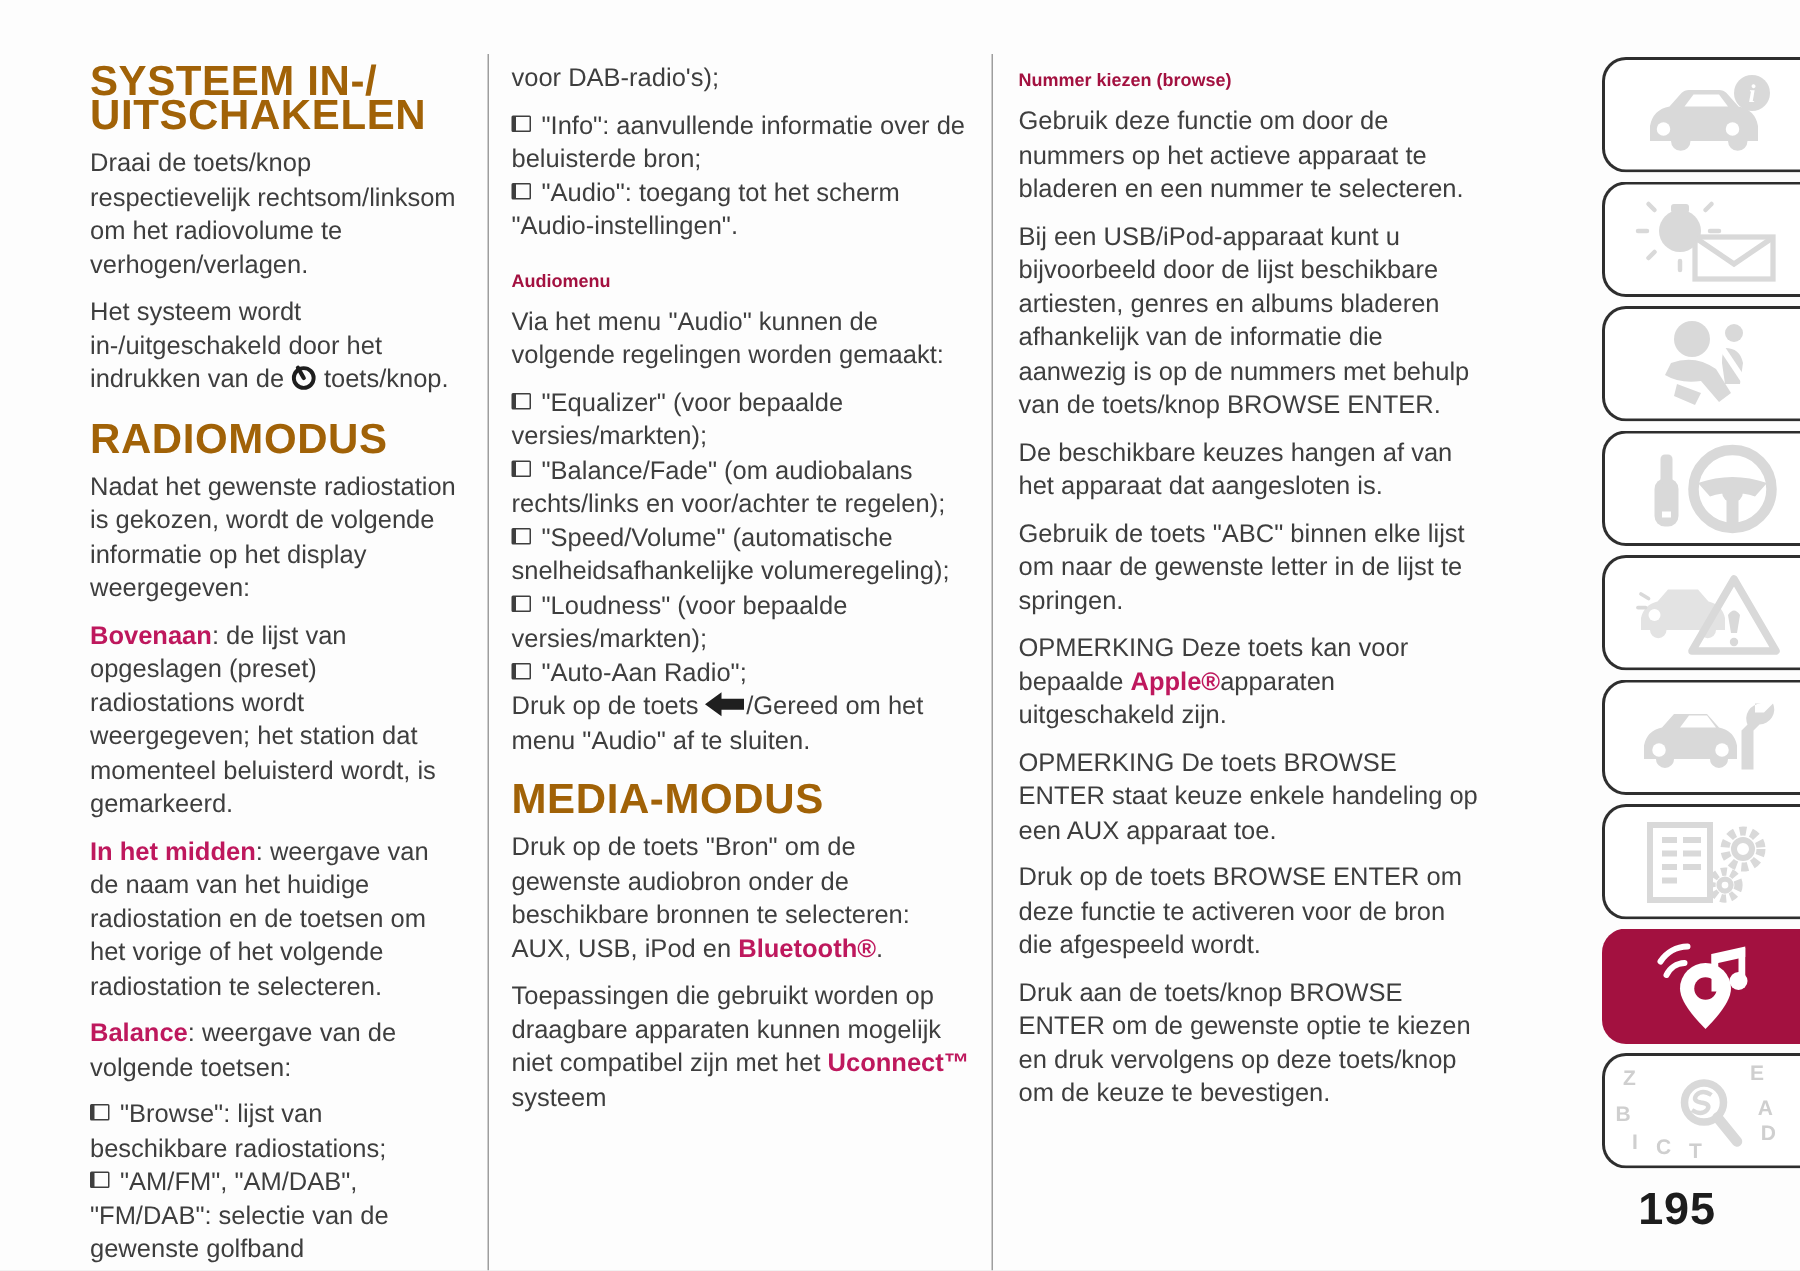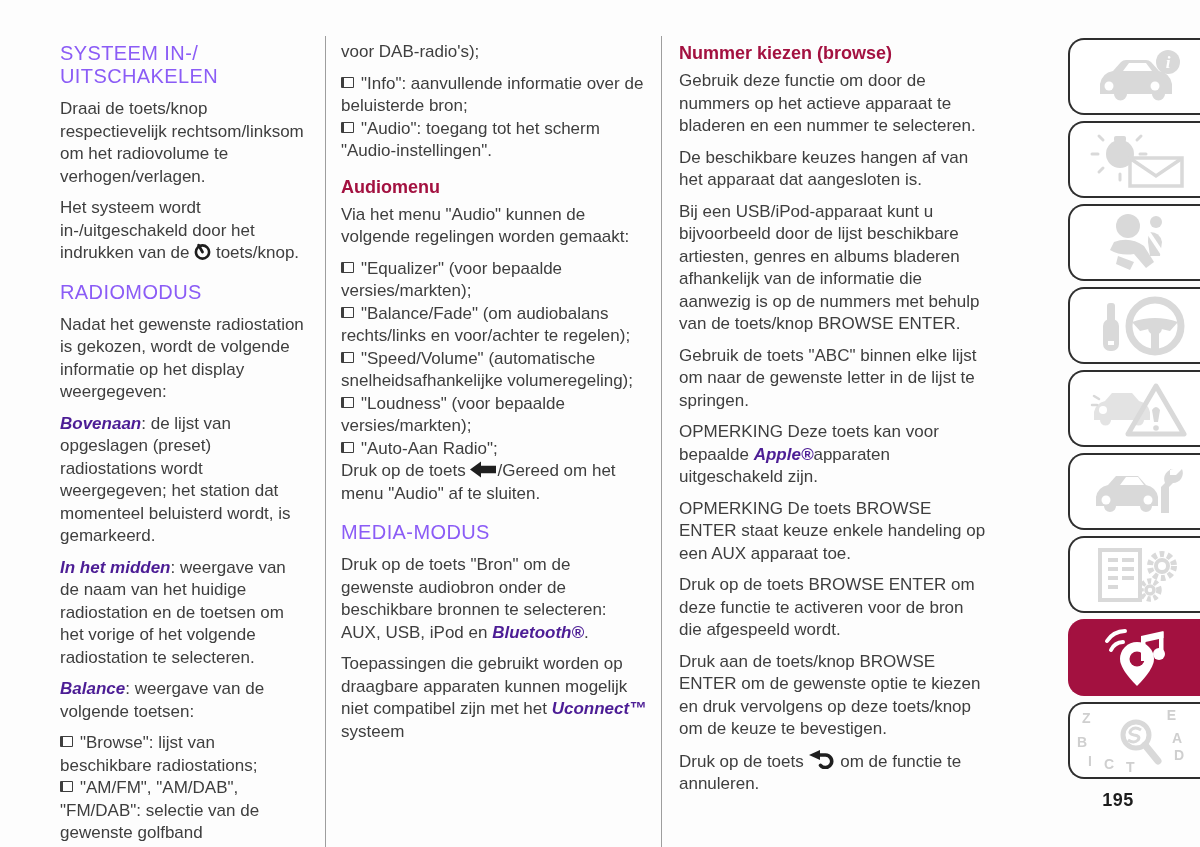--- a/index.html
+++ b/index.html
@@ -11,33 +11,33 @@
   }
   .content{
     position:absolute; left:0; top:36px; width:1058px;
     display:flex; align-items:stretch;
   }
   .col{box-sizing:border-box; font-size:17px; line-height:22.5px;}
   .col-1{width:326px; padding:0 18px 10px 60px; border-right:1px solid #9e9e9e;}
   .col-2{width:336px; padding:0 14px 10px 15px; border-right:1px solid #9e9e9e;}
   .col-3{width:330px; padding:0 6px 10px 17px;}
   .h1{
-    font-size:20px; line-height:23px; font-weight:normal; letter-spacing:.4px;
-    color:#8b5cf6; margin:16px 0 10px 0; white-space:pre-line;
+    font-size:28px; line-height:23px; font-weight:bold; letter-spacing:.4px;
+    color:#a16207; margin:16px 0 10px 0; white-space:pre-line;
   }
   .h1:first-child{margin-top:6px;}
   .h2{
-    font-size:18px; line-height:22px; font-weight:bold;
+    font-size:12px; line-height:22px; font-weight:bold;
     color:#a31140; margin:13px 0 6px 0;
   }
   .h2:first-child{margin-top:6px;}
   .para{margin:0 0 9px 0;}
   .para:first-child{margin-top:5px;}
   .para.bullet{margin:0;}
-  .para b{color:#4c1d95;font-style:italic;}
+  .para b{color:#be185d;}
   .sq{
     display:inline-block; width:9px; height:9px; margin:0 7px 1px 0;
     border:1.5px solid #3e3e3e; border-left-width:3.5px; border-radius:1px;
     vertical-align:baseline;
   }
   .inline-icon{display:inline-block; vertical-align:-2px; line-height:0;}
   .inline-icon svg{display:inline-block;}
   
   .sidebar{
     position:absolute; top:38px; left:1068px; width:142px;
@@ -52,21 +52,21 @@
   .tab.active{background:#a31140; border-color:#a31140;}
   .tab .letter{
     position:absolute; font-weight:bold; font-size:14px; color:#cfcfcf;
   }
   .l0{left:12px; top:6px;}  .l1{right:34px; top:3px; font-size:12px;}
   .l2{left:7px;  top:30px;} .l3{right:28px; top:26px;}
   .l4{left:18px; bottom:8px; font-size:12px;} .l5{left:34px; bottom:5px;}
   .l6{left:56px; bottom:2px; font-size:12px;} .l7{right:26px; bottom:14px; font-size:12px;}
   .pageno{
     position:absolute; left:1078px; top:790px; width:80px; text-align:center;
-    font-size:18px; font-weight:bold; color:#1d1d1d; letter-spacing:.5px;
+    font-size:30px; font-weight:bold; color:#1d1d1d; letter-spacing:.5px;
   }
 </style>
 </head>
 <body>
 
 <div class="page">
   <div class="content">
     <div class="col col-1">
         <h1 class="h1">SYSTEEM IN-/
 UITSCHAKELEN</h1>
@@ -97,31 +97,27 @@
         <p class="para">Druk op de toets <span class="inline-icon"><svg width="27" height="17" viewBox="0 0 27 17">
               <polygon points="0,8.5 11,0.5 11,4.8 26,4.8 26,12.2 11,12.2 11,16.5" fill="#1f1f1f"></polygon>
             </svg></span>/Gereed om het menu "Audio" af te sluiten.</p>
         <h1 class="h1">MEDIA-MODUS</h1>
         <p class="para">Druk op de toets "Bron" om de gewenste audiobron onder de beschikbare bronnen te selecteren: AUX, USB, iPod en <b>Bluetooth®</b>.</p>
         <p class="para">Toepassingen die gebruikt worden op draagbare apparaten kunnen mogelijk niet compatibel zijn met het <b>Uconnect™</b> systeem</p>
       </div>
     <div class="col col-3">
         <h2 class="h2">Nummer kiezen (browse)</h2>
         <p class="para">Gebruik deze functie om door de nummers op het actieve apparaat te bladeren en een nummer te selecteren.</p>
+        <p class="para">Bij een USB/iPod-apparaat kunt u bijvoorbeeld door de lijst beschikbare artiesten, genres en albums bladeren afhankelijk van de informatie die aanwezig is op de nummers met behulp van de toets/knop BROWSE ENTER.</p>
         <p class="para">De beschikbare keuzes hangen af van het apparaat dat aangesloten is.</p>
-        <p class="para">Bij een USB/iPod-apparaat kunt u bijvoorbeeld door de lijst beschikbare artiesten, genres en albums bladeren afhankelijk van de informatie die aanwezig is op de nummers met behulp van de toets/knop BROWSE ENTER.</p>
         <p class="para">Gebruik de toets "ABC" binnen elke lijst om naar de gewenste letter in de lijst te springen.</p>
         <p class="para">OPMERKING Deze toets kan voor bepaalde <b>Apple®</b>apparaten uitgeschakeld zijn.</p>
         <p class="para">OPMERKING De toets BROWSE ENTER staat keuze enkele handeling op een AUX apparaat toe.</p>
         <p class="para">Druk op de toets BROWSE ENTER om deze functie te activeren voor de bron die afgespeeld wordt.</p>
         <p class="para">Druk aan de toets/knop BROWSE ENTER om de gewenste optie te kiezen en druk vervolgens op deze toets/knop om de keuze te bevestigen.</p>
-        <p class="para">Druk op de toets <span class="inline-icon"><svg width="27" height="19" viewBox="0 0 27 19">
-              <polygon points="1,5 12,0 12,10" fill="#1f1f1f"></polygon>
-              <path d="M10.5 5 H17.5 A6.3 6.3 0 1 1 12.5 15.3" fill="none" stroke="#1f1f1f" stroke-width="3.6" stroke-linecap="round"></path>
-            </svg></span> om de functie te annuleren.</p>
       </div>
   </div>
   <div class="sidebar">
       <div class="tab">
         <span style="line-height: 0;"><svg width="96" height="58" viewBox="0 0 96 58">
             <path d="M8 36 q2 -11 13 -13 l8 -9 q2 -2 5 -2 h20 q3 0 5 2 l8 9 q11 2 13 13 v10 h-7 a6.5 6.5 0 0 1 -13 0 h-25 a6.5 6.5 0 0 1 -13 0 h-14 z" fill="#d9d9d9"></path>
             <circle cx="17" cy="38" r="4.5" fill="#fff"></circle>
             <circle cx="63" cy="38" r="4.5" fill="#fff"></circle>
             <path d="M31 23 l6 -8 h17 l6 8 z" fill="#fff"></path>
             <circle cx="76" cy="14" r="12" fill="#d9d9d9"></circle>

